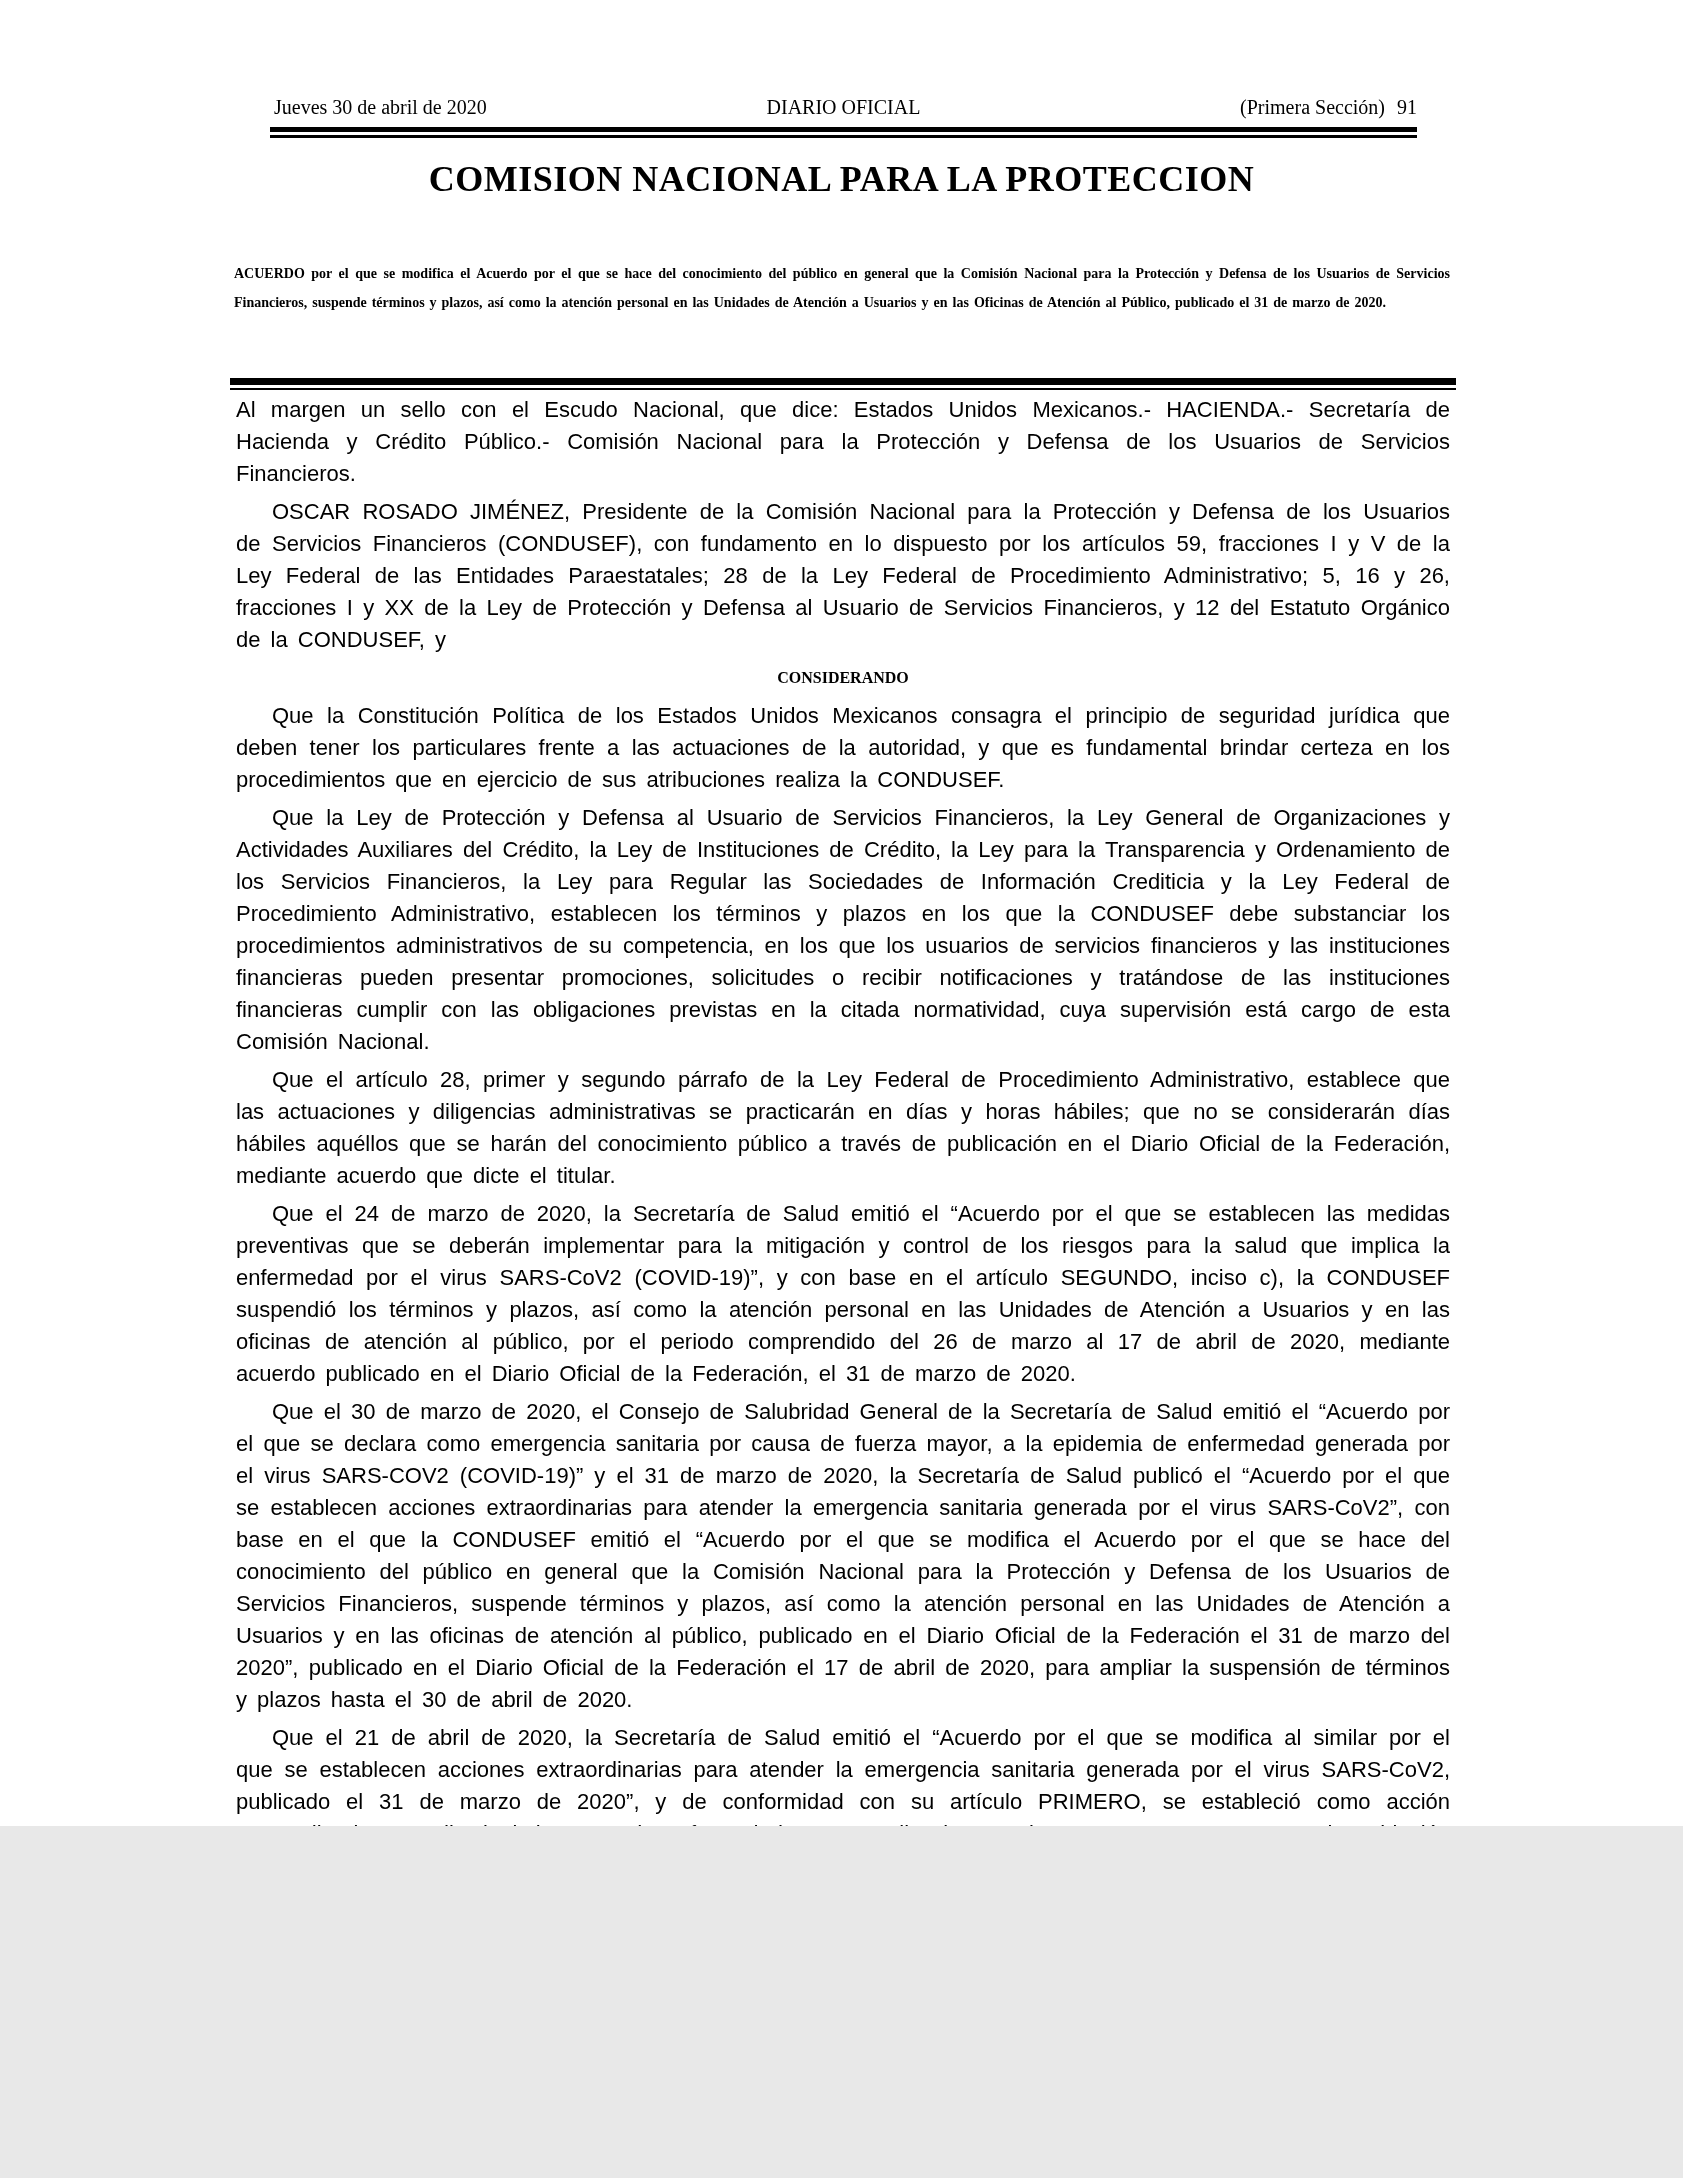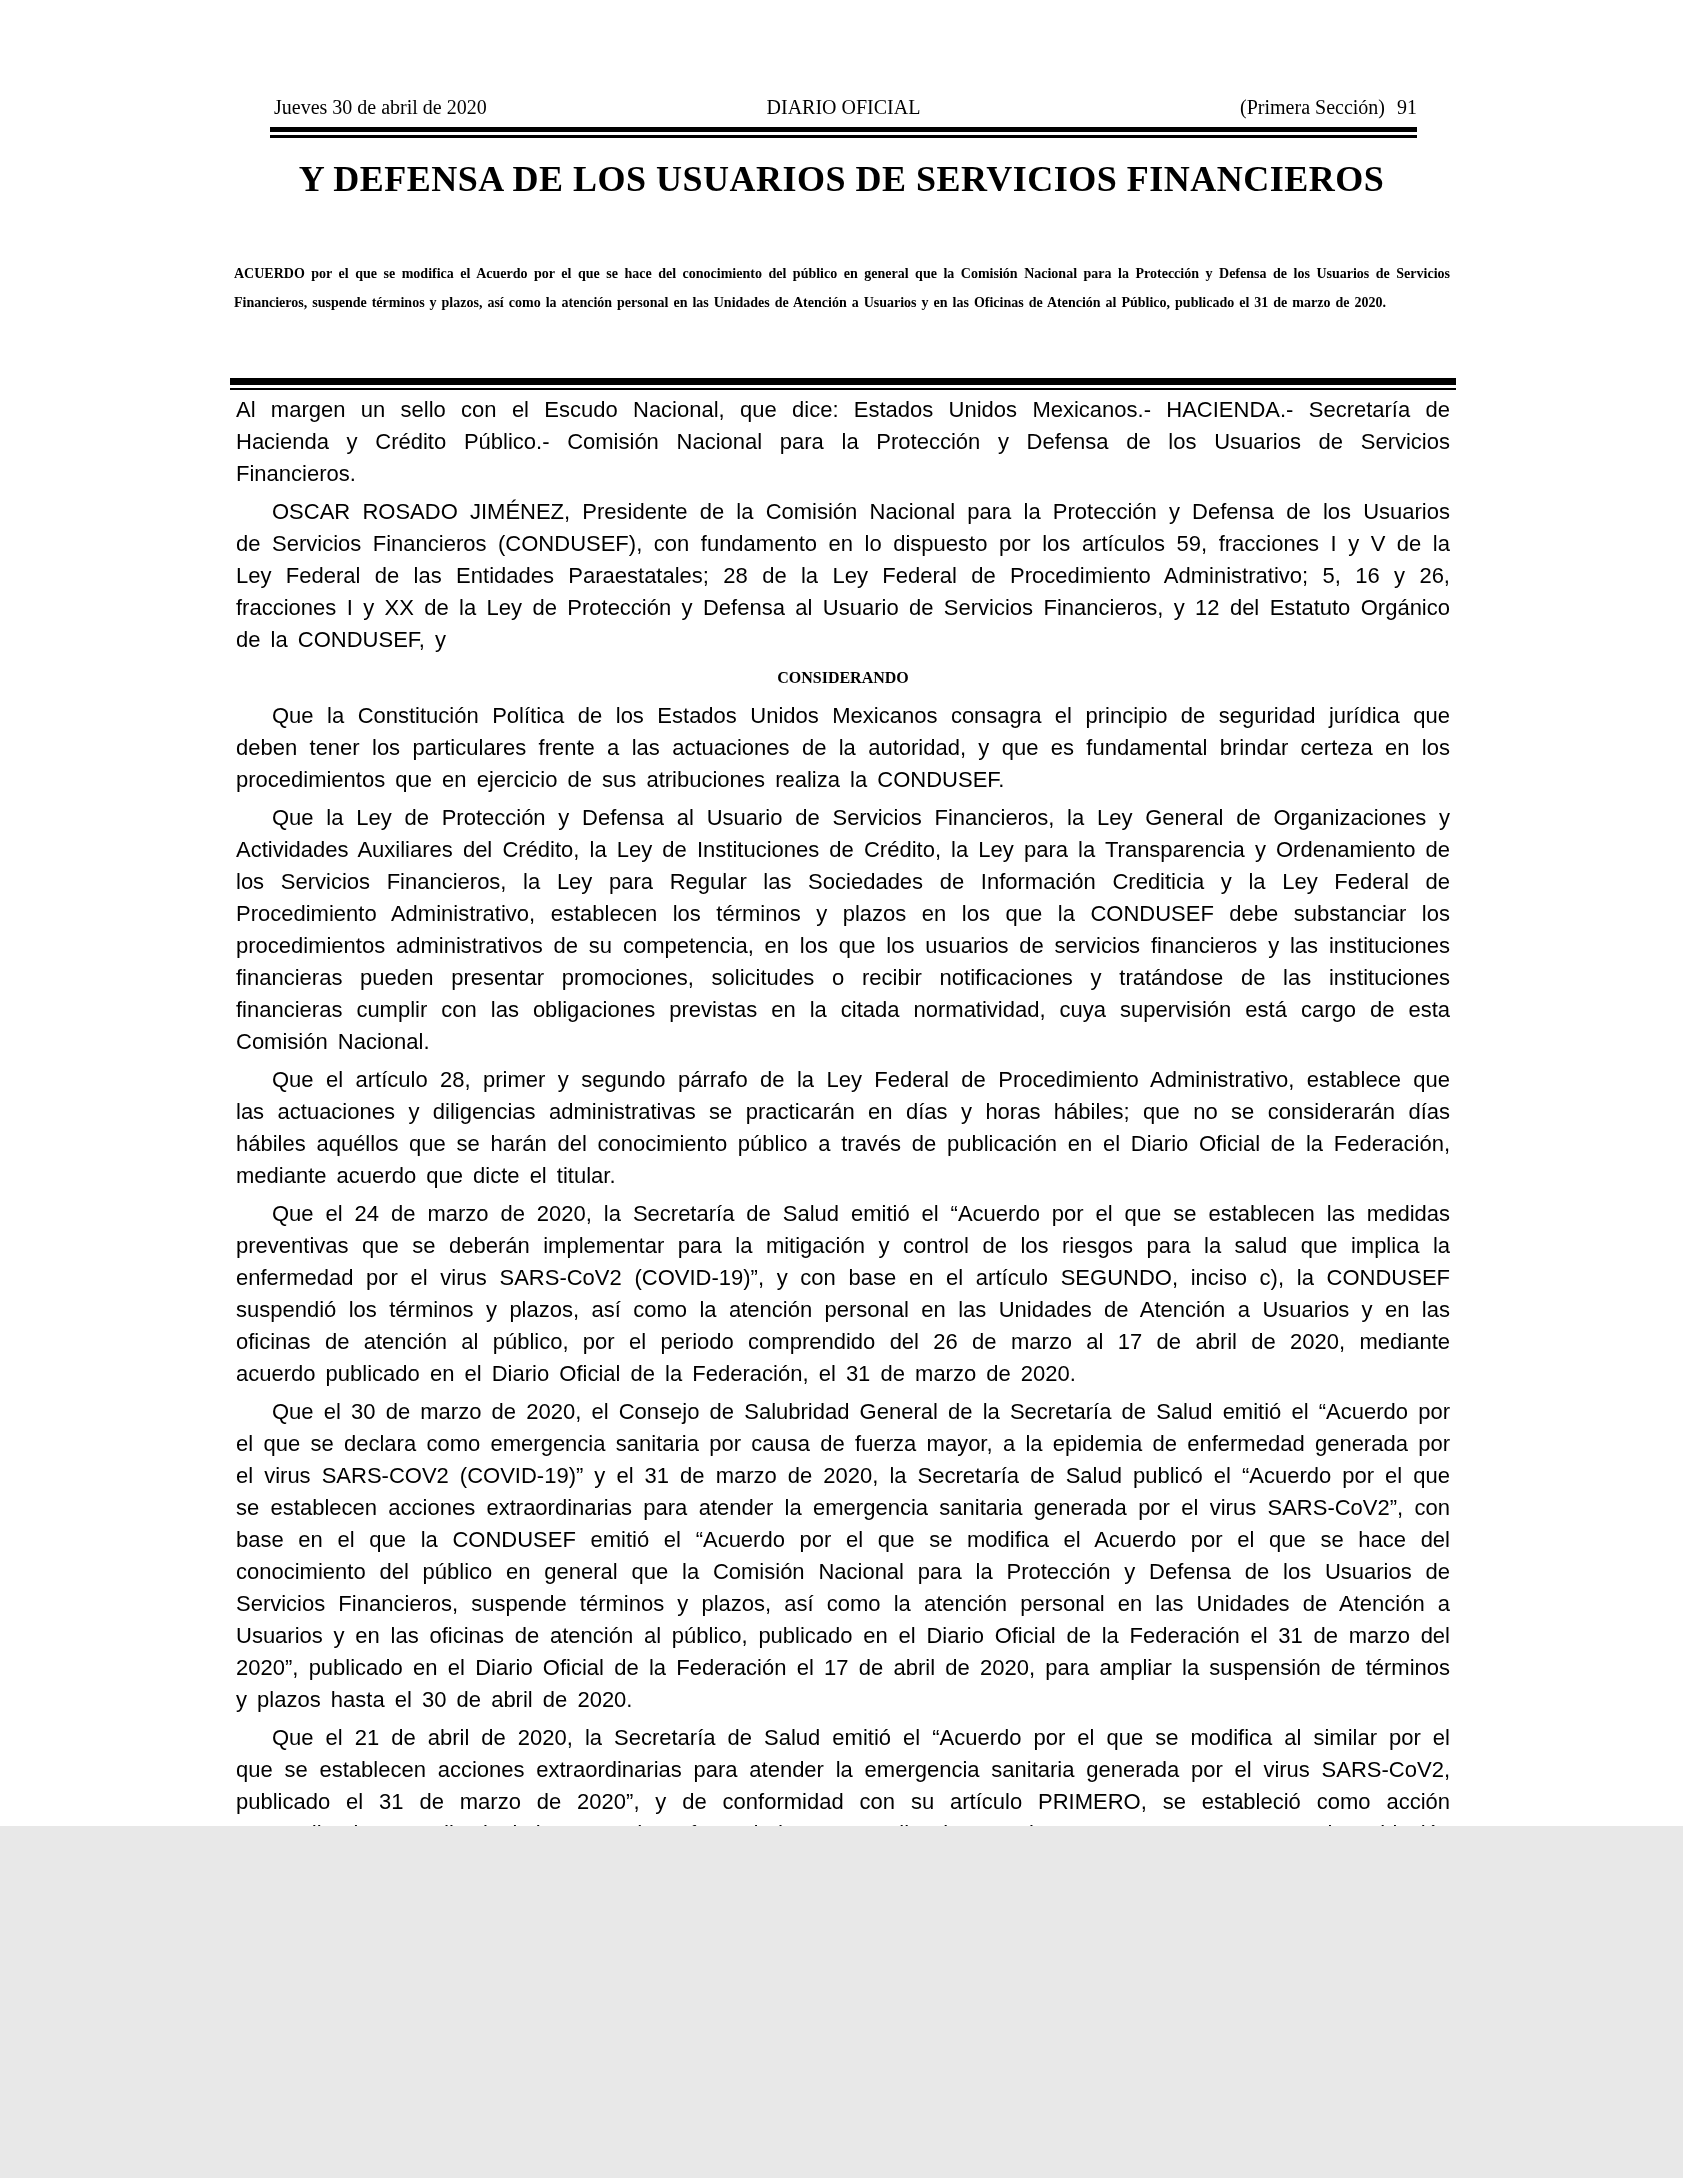--- a/index.html
+++ b/index.html
@@ -64,21 +64,21 @@
     <span class="date">Jueves 30 de abril de 2020</span>
     <span class="pub">DIARIO OFICIAL</span>
     <span class="right-group">
       <span>(Primera Sección)</span>
       <span>91</span>
     </span>
   </div>
   <div class="rule-double"></div>
 
   <div class="doc-title">
-    <div>Y DEFENSA DE LOS USUARIOS DE SERVICIOS FINANCIEROS</div>
+    <div>COMISION NACIONAL PARA LA PROTECCION</div>
   </div>
 
   <div class="summary">ACUERDO por el que se modifica el Acuerdo por el que se hace del conocimiento del público en general que la Comisión Nacional para la Protección y Defensa de los Usuarios de Servicios Financieros, suspende términos y plazos, así como la atención personal en las Unidades de Atención a Usuarios y en las Oficinas de Atención al Público, publicado el 31 de marzo de 2020.</div>
 
   <div class="rule-thick">
     <div class="bar"></div>
     <div class="thin"></div>
   </div>
 
   <div class="body-text">

